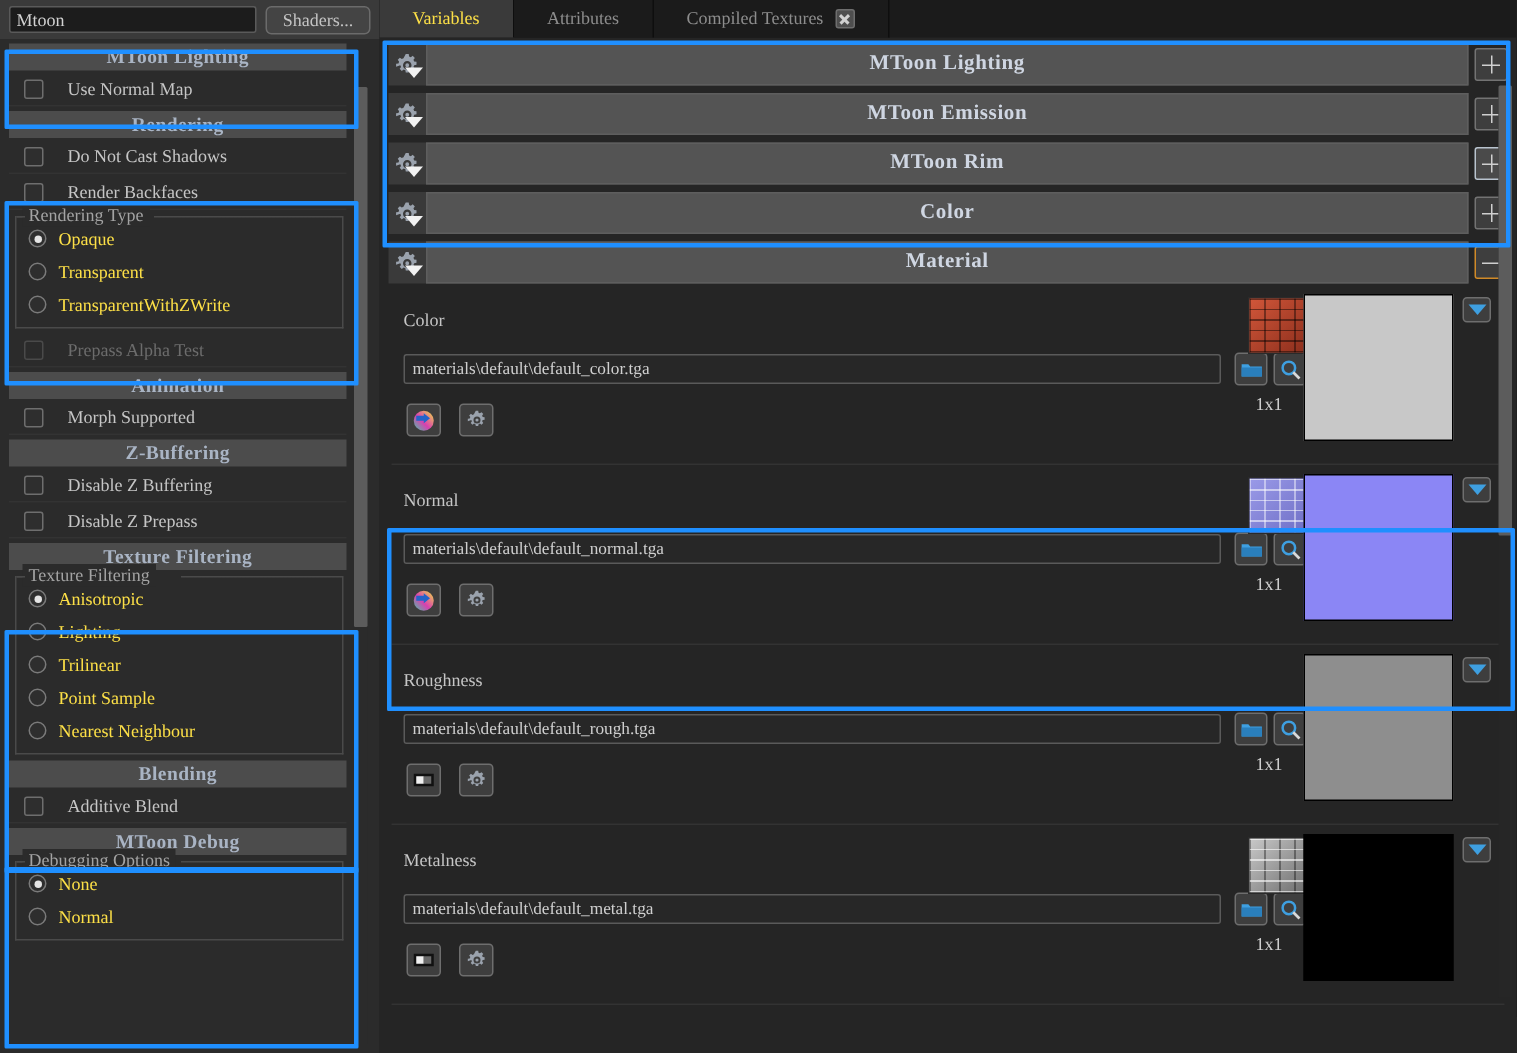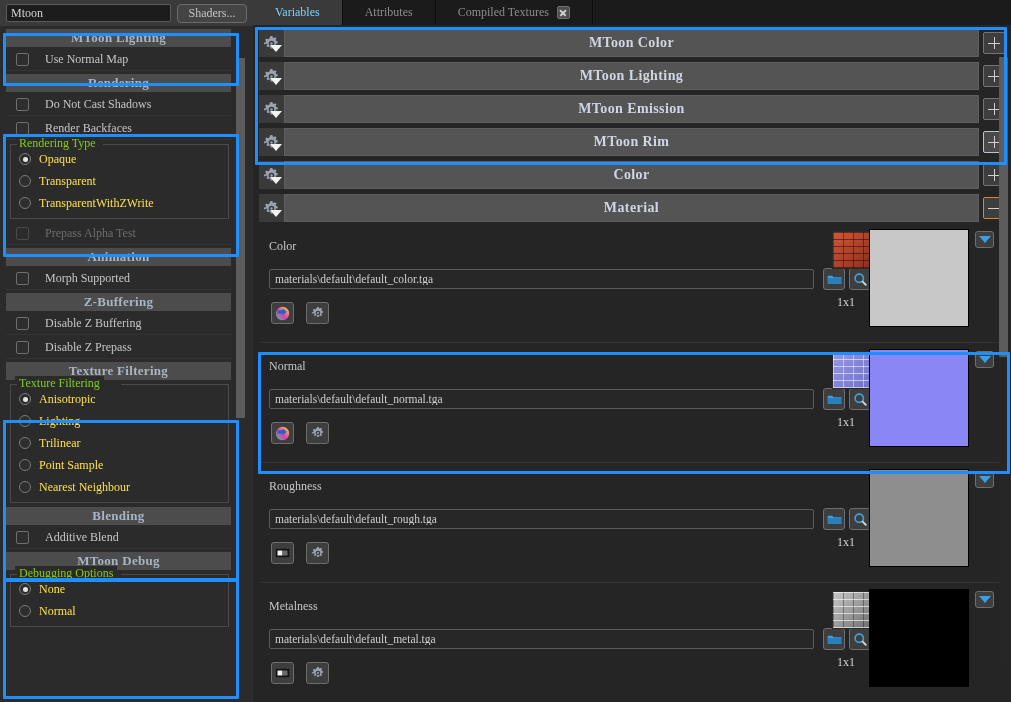--- a/index.html
+++ b/index.html
@@ -67,21 +67,21 @@
   .chk-label{ font-size:12px; color:#c6c6c6; }
   .chk-row.disabled .chk{ border-color:#4a4a4a; background:#2b2b2b;}
   .chk-row.disabled .chk-label{ color:#6c6c6c; }
 
   .group{
     margin:4px 8px 4px 10px; border:1px solid #4a4a4a; border-top:none;
     position:relative; padding:4px 0 4px 0;
   }
   .group-legend{
     position:absolute; top:-8px; left:4px; background:#2b2b2b;
-    padding:0 4px; font-size:12px; color:#84cc16;
+    padding:0 4px; font-size:12px; color:#a3a3a3;
   }
   .group::before{
     content:""; position:absolute; top:0; left:0; width:6px; height:1px; background:#4a4a4a;
   }
   .group::after{
     content:""; position:absolute; top:0; right:0; left:auto; width:100%; height:1px;
     background:linear-gradient(to right,#4a4a4a 0 6px, transparent 6px 110px, #4a4a4a 110px 100%);
   }
   .group.wide::after{
     background:linear-gradient(to right,#4a4a4a 0 6px, transparent 6px 92px, #4a4a4a 92px 100%);
@@ -113,21 +113,21 @@
   }
   .tabbar{
     position:absolute; left:0; top:0; width:758px; height:25px;
     background:#1b1b1b; display:flex; align-items:flex-end;
   }
   .tab{
     height:25px; padding:0 22px; display:flex; align-items:center; gap:8px;
     color:#8d8d8d; font-size:12px; background:#1b1b1b;
     border-right:1px solid #0e0e0e; cursor:pointer;
   }
-  .tab.active{ background:#3a3a3a; color:#7dd3fc; }
+  .tab.active{ background:#3a3a3a; color:#fde047; }
   .tab-close{
     width:13px; height:13px; background:#4e4e4e; border:1px solid #6e6e6e;
     border-radius:2px; position:relative;
   }
   .tab-close::before,.tab-close::after{
     content:""; position:absolute; left:1.5px; top:5px; width:8px; height:1.5px;
     background:#d0d0d0;
   }
   .tab-close::before{ transform:rotate(45deg); }
   .tab-close::after{ transform:rotate(-45deg); }
@@ -375,30 +375,20 @@
 
   <div id="rp-scroll">
     <div id="rp-content">
         <div class="sect-row">
           <div class="gear-btn">
             <svg viewBox="0 0 24 24" class="gear-svg">
               <path fill="#9aa2ad" d="M12 8a4 4 0 100 8 4 4 0 000-8zm0 2.2a1.8 1.8 0 110 3.6 1.8 1.8 0 010-3.6zM10.6 1.5h2.8l.35 2.2 1.6.66 1.8-1.3 2 2-1.3 1.8.66 1.6 2.2.35v2.8l-2.2.35-.66 1.6 1.3 1.8-2 2-1.8-1.3-1.6.66-.35 2.2h-2.8l-.35-2.2-1.6-.66-1.8 1.3-2-2 1.3-1.8-.66-1.6L1.5 13.4v-2.8l2.2-.35.66-1.6-1.3-1.8 2-2 1.8 1.3 1.6-.66z"></path>
             </svg>
             <div class="gear-tri"></div>
           </div>
-          <div class="sect-title">MToon Color</div>
-          <div class="plus-btn plus"></div>
-        </div>
-        <div class="sect-row">
-          <div class="gear-btn">
-            <svg viewBox="0 0 24 24" class="gear-svg">
-              <path fill="#9aa2ad" d="M12 8a4 4 0 100 8 4 4 0 000-8zm0 2.2a1.8 1.8 0 110 3.6 1.8 1.8 0 010-3.6zM10.6 1.5h2.8l.35 2.2 1.6.66 1.8-1.3 2 2-1.3 1.8.66 1.6 2.2.35v2.8l-2.2.35-.66 1.6 1.3 1.8-2 2-1.8-1.3-1.6.66-.35 2.2h-2.8l-.35-2.2-1.6-.66-1.8 1.3-2-2 1.3-1.8-.66-1.6L1.5 13.4v-2.8l2.2-.35.66-1.6-1.3-1.8 2-2 1.8 1.3 1.6-.66z"></path>
-            </svg>
-            <div class="gear-tri"></div>
-          </div>
           <div class="sect-title">MToon Lighting</div>
           <div class="plus-btn plus"></div>
         </div>
         <div class="sect-row">
           <div class="gear-btn">
             <svg viewBox="0 0 24 24" class="gear-svg">
               <path fill="#9aa2ad" d="M12 8a4 4 0 100 8 4 4 0 000-8zm0 2.2a1.8 1.8 0 110 3.6 1.8 1.8 0 010-3.6zM10.6 1.5h2.8l.35 2.2 1.6.66 1.8-1.3 2 2-1.3 1.8.66 1.6 2.2.35v2.8l-2.2.35-.66 1.6 1.3 1.8-2 2-1.8-1.3-1.6.66-.35 2.2h-2.8l-.35-2.2-1.6-.66-1.8 1.3-2-2 1.3-1.8-.66-1.6L1.5 13.4v-2.8l2.2-.35.66-1.6-1.3-1.8 2-2 1.8 1.3 1.6-.66z"></path>
             </svg>
             <div class="gear-tri"></div>
           </div>

